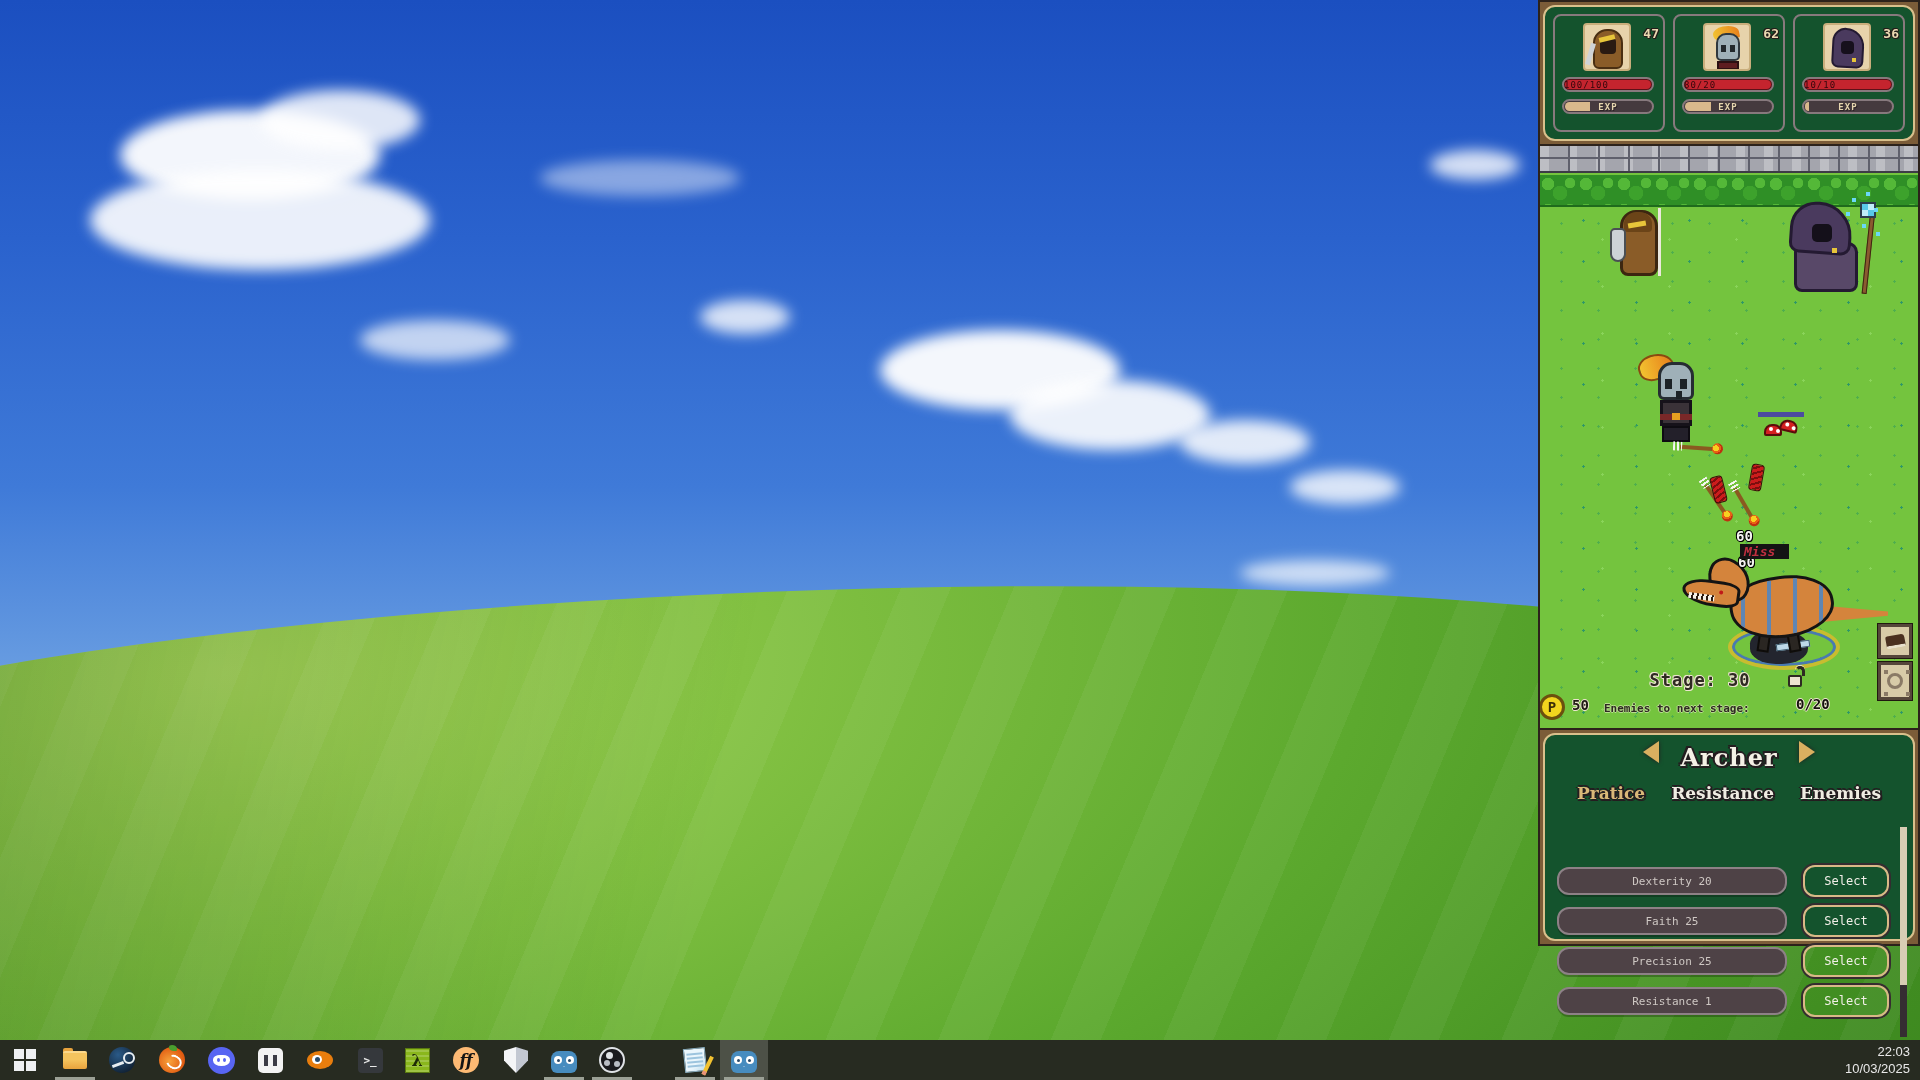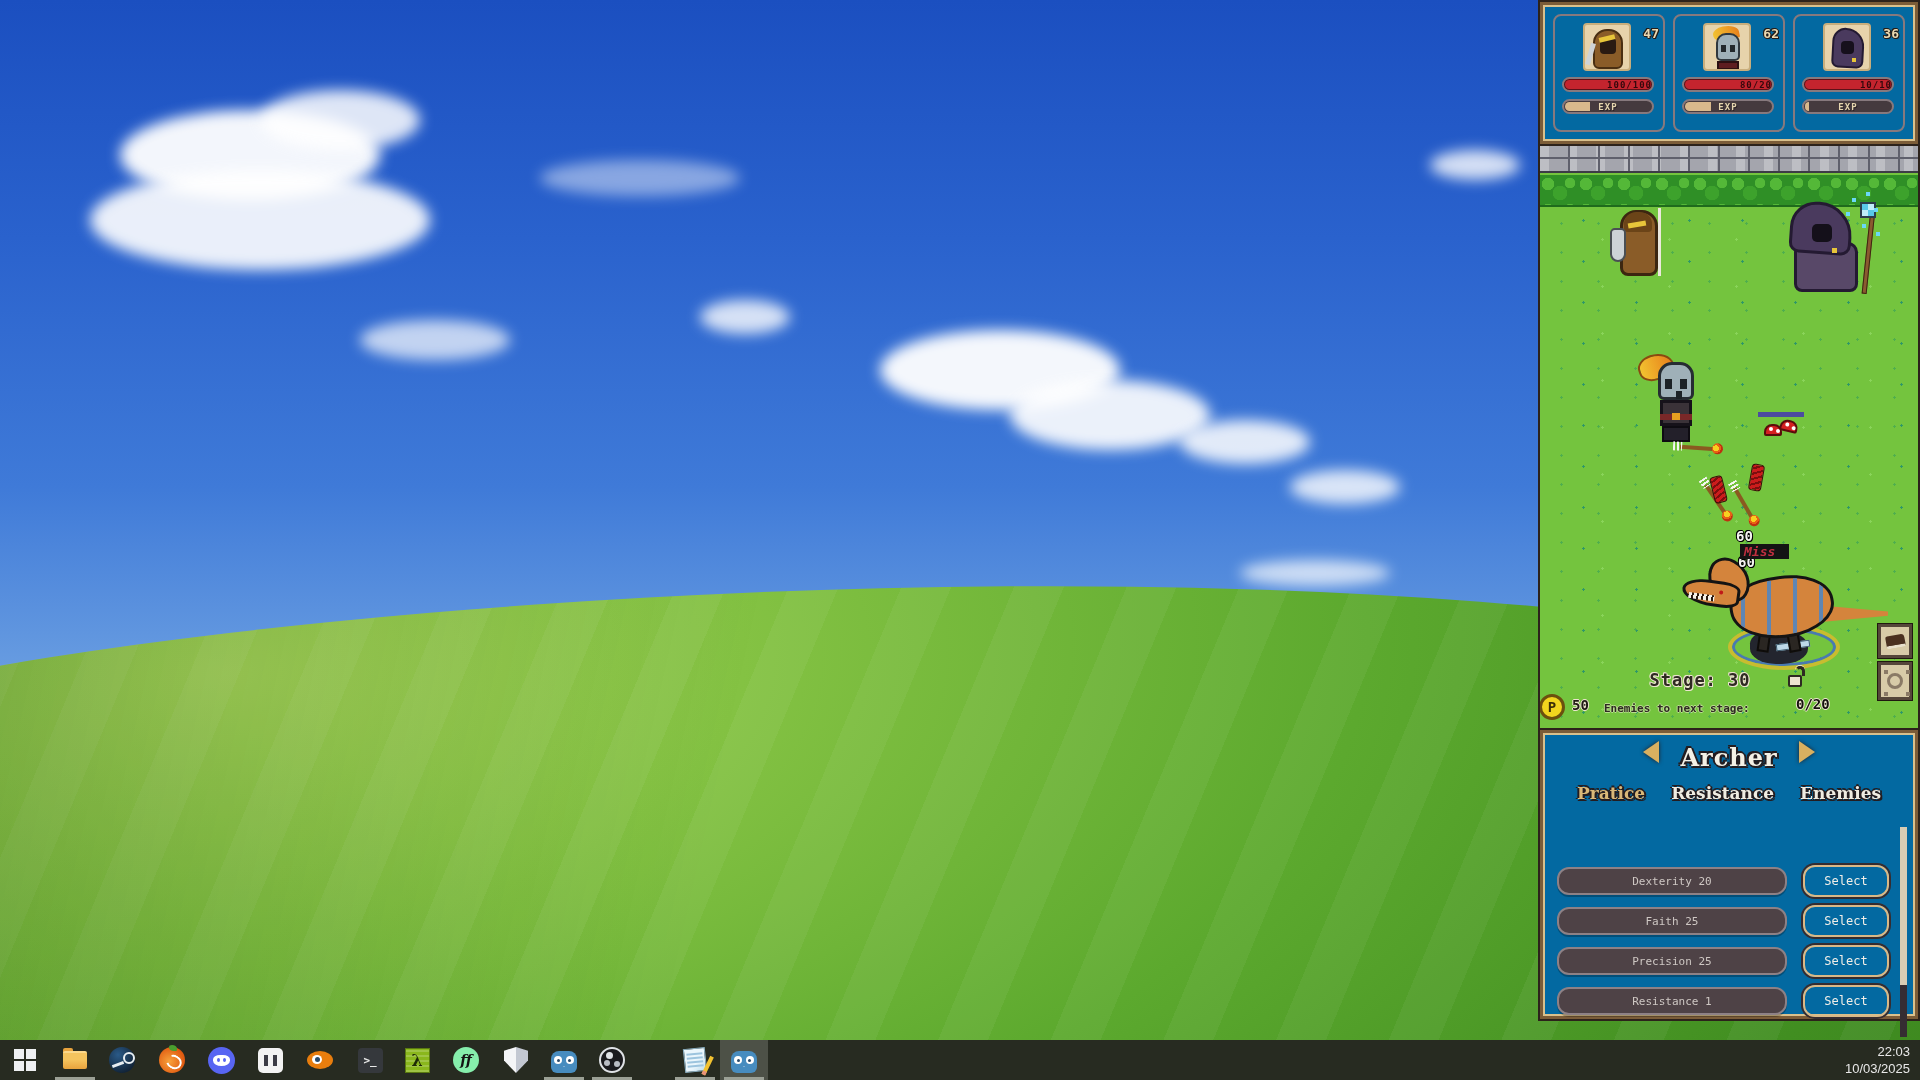--- a/index.html
+++ b/index.html
@@ -12,32 +12,32 @@
   .hill { position:absolute; left:-340px; top:588px; width:2420px; height:980px;
     background:radial-gradient(ellipse at 24% 6%, #a9d65b 0%, #84c243 20%, #5ca92e 44%, #418e21 68%, #30741a 100%);
     border-radius:46% 54% 0 0 / 16% 24% 0 0; transform:rotate(-2.4deg); }
   .hill::after { content:""; position:absolute; inset:0; border-radius:inherit;
     background:linear-gradient(105deg, rgba(15,60,8,.30), rgba(0,0,0,0) 42%),
                repeating-linear-gradient(115deg, rgba(255,255,255,.05) 0 46px, rgba(0,0,0,0) 46px 104px); }
 
   
   .game-window { position:absolute; left:1538px; top:0; width:382px; height:1034px; }
   .frame { background:#7b5c38; border:2px solid #2c221b; padding:3px; }
-  .frame-inner { border:2px solid #d9c08c; background:#0369a1; width:100%; height:100%; position:relative; border-radius:0; }
+  .frame-inner { border:2px solid #d9c08c; background:#14532d; width:100%; height:100%; position:relative; border-radius:12px; }
 
   
   .cards-panel { position:absolute; left:0; top:0; width:382px; height:146px; }
   .card { position:absolute; top:7px; width:112px; height:118px; border:2px solid #87797d; border-radius:8px; }
   .portrait { position:absolute; left:28px; top:7px; width:48px; height:48px; border:2px solid #c9ae7c; border-radius:4px; background:#e7d3ab; overflow:hidden; }
   .card-level { position:absolute; right:4px; top:10px; font-size:13px; font-weight:bold; color:#ead9b1;
     text-shadow:-1px 0 #241d1a,1px 0 #241d1a,0 -1px #241d1a,0 1px #241d1a,1px 1px #241d1a,-1px -1px #241d1a; }
   .bar-pill { position:absolute; left:7px; width:92px; height:15px; border:2px solid #87797d; border-radius:8px; overflow:hidden; }
   .hp-pill { top:61px; background:#5e1018; }
   .hp-fill { position:absolute; inset:1px; background:#c4242e; border-radius:6px; }
-  .hp-text { position:absolute; inset:0; text-align:right; font-size:9px; font-weight:bold; line-height:12px; color:#33080c; letter-spacing:1px;padding-left:27px; }
+  .hp-text { position:absolute; inset:0; text-align:left; font-size:9px; font-weight:normal; line-height:12px; color:#33080c; letter-spacing:1px; }
   .exp-pill { top:83px; background:#453a3e; }
   .exp-fill { position:absolute; left:1px; top:1px; bottom:1px; background:#d9b98c; border-radius:5px 0 0 5px; }
   .exp-text { position:absolute; inset:0; text-align:center; font-size:9px; font-weight:bold; line-height:12px; color:#e6d6ae;
     text-shadow:1px 1px #2c2326; letter-spacing:1px; }
   
   .p-archer-hood { position:absolute; left:8px; top:4px; width:30px; height:40px; background:#8a5c28; border:2px solid #4a2f12; border-radius:14px 14px 6px 6px; }
   .p-archer-face { position:absolute; left:15px; top:13px; width:16px; height:16px; background:#2a1a12; border-radius:4px; }
   .p-archer-hair { position:absolute; left:14px; top:11px; width:16px; height:5px; background:#e8c53a; transform:rotate(-14deg); }
   .p-archer-blade { position:absolute; left:3px; top:18px; width:5px; height:22px; background:#cfd3d6; transform:rotate(16deg); }
   .p-knight-plume { position:absolute; left:8px; top:1px; width:26px; height:14px; background:linear-gradient(90deg,#f2c230,#e8821c); border-radius:60% 80% 10% 60%; transform:rotate(-12deg); }
@@ -145,21 +145,21 @@
     text-shadow:-1px 0 #b9dc8f,1px 0 #b9dc8f,0 -1px #b9dc8f,0 1px #b9dc8f; }
   .hud-progress { position:absolute; left:256px; top:550px; font-size:14px; font-weight:bold; color:#16120e;
     text-shadow:-1px 0 #ece4cf,1px 0 #ece4cf,0 -1px #ece4cf,0 1px #ece4cf; }
   .side-btn { position:absolute; left:338px; width:34px; height:34px; background:#d8cba8; border:3px solid #55463a; box-shadow:0 0 0 1px #20180f; }
   .btn-book-icon { position:absolute; left:5px; top:8px; width:19px; height:13px; background:#4a3020; border-radius:2px 4px 2px 2px; transform:rotate(-10deg); border-bottom:3px solid #e8e0cc; }
   .btn-dial-icon { position:absolute; left:6px; top:6px; width:16px; height:16px; border:3px solid #8a7a66; border-radius:50%; }
   .btn-dial-icon::after { content:""; position:absolute; left:-6px; top:-6px; width:4px; height:4px; background:#8a7a66;
     box-shadow:22px 0 #8a7a66, 0 22px #8a7a66, 22px 22px #8a7a66; }
 
   
-  .class-panel { position:absolute; left:0; top:728px; width:382px; height:293px; }
+  .class-panel { position:absolute; left:0; top:728px; width:382px; height:218px; }
   .cp-title-row { position:absolute; left:0; top:8px; width:100%; text-align:center; }
   .cp-title { font-family:"DejaVu Serif", serif; font-size:24px; font-weight:bold; color:#f4f1e6; letter-spacing:1px;
     text-shadow:-2px 0 #241d20,2px 0 #241d20,0 -2px #241d20,0 2px #241d20,2px 2px #241d20,-2px -2px #241d20; }
   .cp-arrow { position:absolute; top:6px; width:0; height:0; border-top:11px solid rgba(0,0,0,0); border-bottom:11px solid rgba(0,0,0,0);
     filter:drop-shadow(0 0 2px #241d20); cursor:pointer; }
   .cp-arrow-left { left:98px; border-right:16px solid #d9b060; }
   .cp-arrow-right { right:98px; border-left:16px solid #d9b060; }
   .cp-tabs { position:absolute; left:0; top:48px; width:100%; display:flex; justify-content:center; gap:26px;
     font-family:"DejaVu Serif", serif; font-size:17px; font-weight:bold; }
   .cp-tab { color:#efece2; text-shadow:-2px 0 #241d20,2px 0 #241d20,0 -2px #241d20,0 2px #241d20,2px 2px #241d20; cursor:pointer; }
@@ -200,22 +200,22 @@
   .ic-discord::after { content:""; position:absolute; left:9px; top:11px; width:3px; height:4px; background:#5865f2; border-radius:50%; box-shadow:6px 0 #5865f2; }
   .ic-socket { width:25px; height:25px; background:#f2f2f2; border-radius:5px; position:relative; }
   .ic-socket::before { content:""; position:absolute; left:6px; top:7px; width:4px; height:11px; background:#3a3a44; box-shadow:9px 0 #3a3a44; }
   .ic-blender { width:26px; height:18px; border-radius:50%; background:#e87d0d; position:relative; }
   .ic-blender::before { content:""; position:absolute; left:5px; top:4px; width:10px; height:9px; background:#fff; border-radius:50%; }
   .ic-blender::after { content:""; position:absolute; left:8px; top:6px; width:5px; height:5px; background:#2a4a6a; border-radius:50%; }
   .ic-terminal { width:25px; height:25px; background:#35383c; border-radius:4px; color:#e8e8e8; font-size:11px; font-weight:bold; display:flex; align-items:center; justify-content:center; }
   .ic-lambda { width:25px; height:25px; background:#8ab71c; border:1px solid #5a7a10; display:flex; align-items:center; justify-content:center;
     color:#1e2a06; font-family:"DejaVu Serif",serif; font-size:16px; font-weight:bold;
     background-image:repeating-linear-gradient(0deg, rgba(255,255,255,.18) 0 2px, rgba(0,0,0,0) 2px 5px); }
-  .ic-ff { width:26px; height:26px; background:#86efac; border-radius:50%; display:flex; align-items:center; justify-content:center;
-    color:#141414; font-family:"DejaVu Serif",serif; font-style:italic; font-weight:bold; font-size:14px;text-align:right; }
+  .ic-ff { width:26px; height:26px; background:#fdba74; border-radius:50%; display:flex; align-items:center; justify-content:center;
+    color:#141414; font-family:"DejaVu Serif",serif; font-style:italic; font-weight:bold; font-size:16px;text-align:right; }
   .ic-shield { width:24px; height:26px; background:linear-gradient(90deg,#f4f5f7 50%,#c3c8d2 50%);
     clip-path:polygon(50% 0, 100% 14%, 100% 52%, 50% 100%, 0 52%, 0 14%); }
   .ic-godot { width:26px; height:22px; background:#478cbf; border-radius:8px 8px 6px 6px; position:relative; margin-top:3px; }
   .ic-godot::before { content:""; position:absolute; left:3px; top:5px; width:8px; height:8px; background:#fff; border-radius:50%; box-shadow:12px 0 #fff; }
   .ic-godot::after { content:""; position:absolute; left:6px; top:8px; width:3px; height:3px; background:#2a4a6a; border-radius:50%; box-shadow:11px 0 #2a4a6a, 5.5px 6px 0 -1px #dfe8ee; }
   .ic-obs { width:26px; height:26px; border-radius:50%; background:#1a1a1e; border:2px solid #dfe2e6; position:relative; }
   .ic-obs::before { content:""; position:absolute; left:5px; top:3px; width:7px; height:7px; background:#dfe2e6; border-radius:50%; }
   .ic-obs::after { content:""; position:absolute; left:3px; top:11px; width:6px; height:6px; background:#b8bcc4; border-radius:50%; box-shadow:10px 1px #b8bcc4; }
   .ic-notepad { width:22px; height:24px; background:linear-gradient(135deg,#eaf6fc 60%,#bcdcec); border:1px solid #8fb4c8; transform:rotate(-6deg); position:relative; }
   .ic-notepad::before { content:""; position:absolute; left:2px; top:4px; width:16px; height:1.5px; background:#9cc4de; box-shadow:0 4px #9cc4de, 0 8px #9cc4de, 0 12px #9cc4de; }

